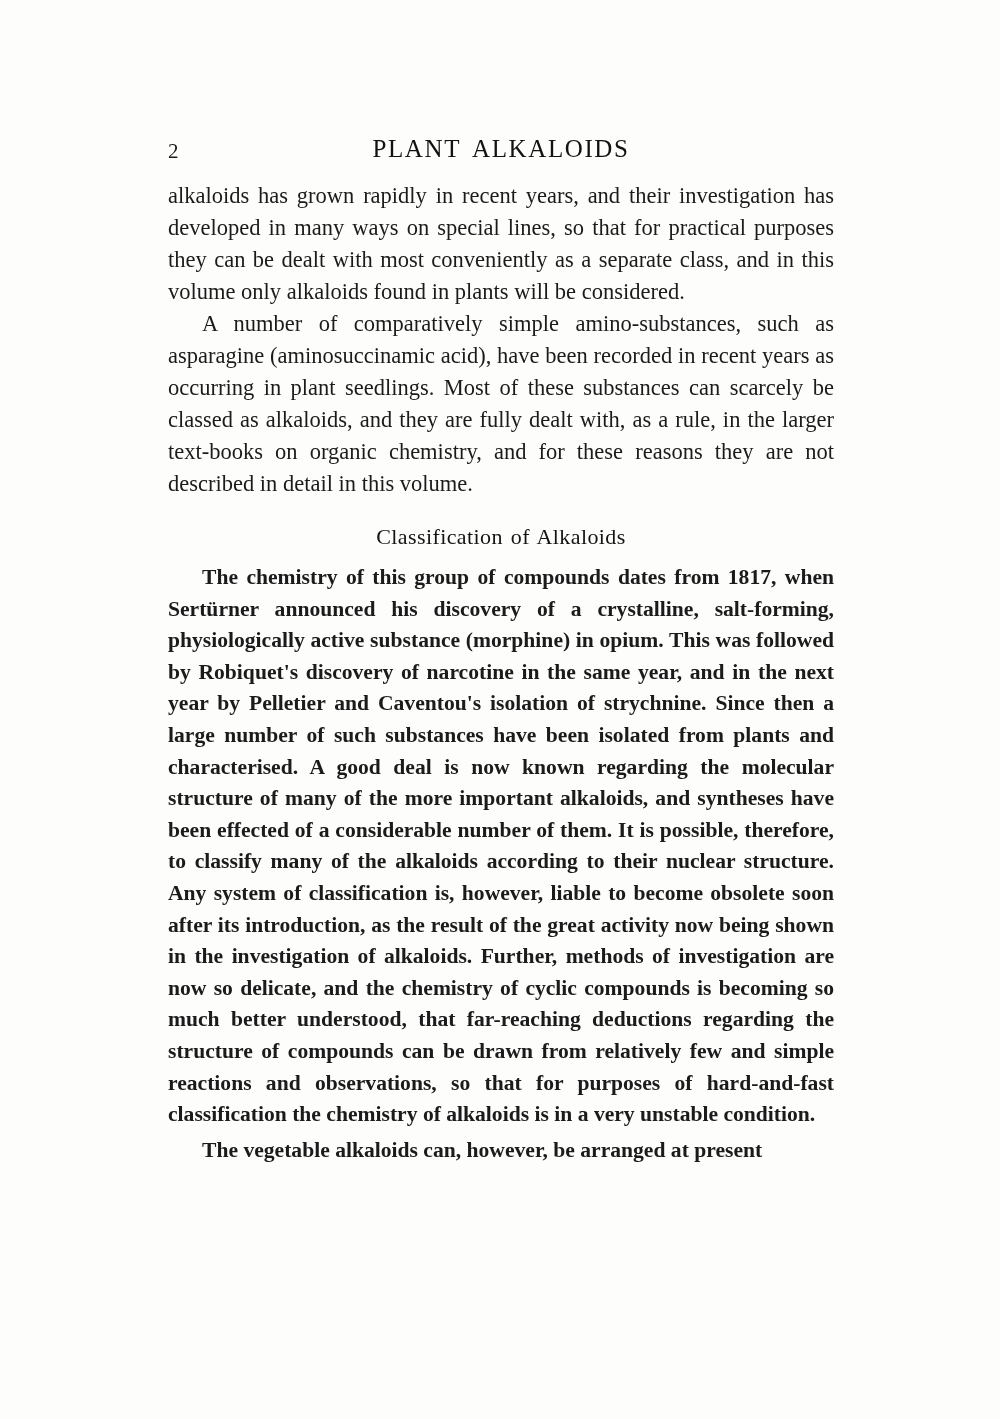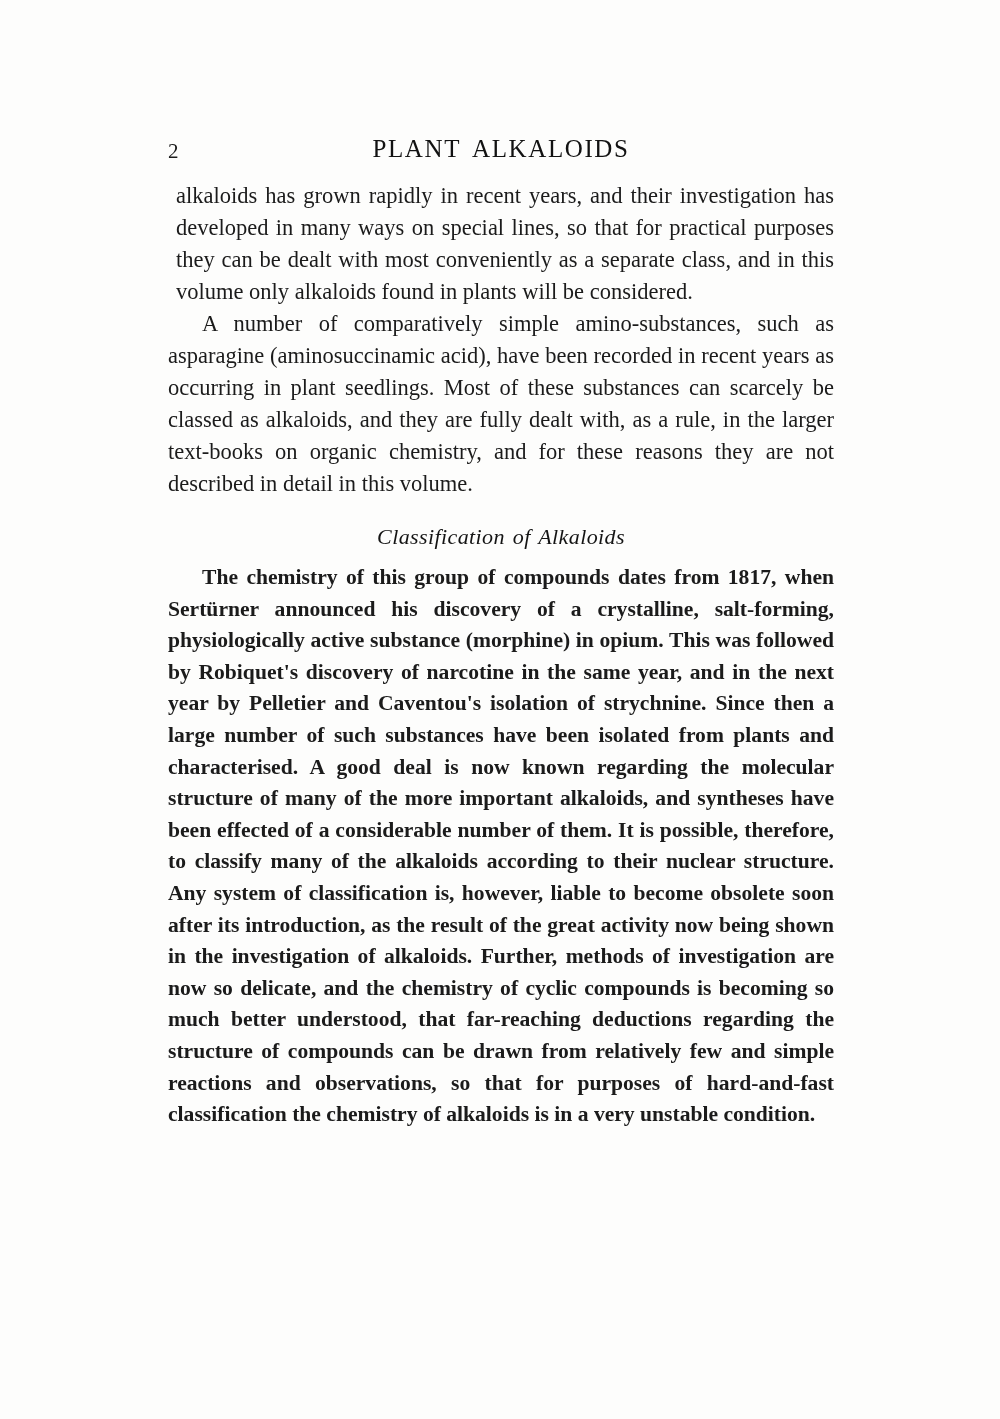--- a/index.html
+++ b/index.html
@@ -66,35 +66,33 @@
     text-justify: inter-word;
     font-size: 22.5px;
     line-height: 32px;
     color: #1b1b1b;
     text-indent: 34px;
     -webkit-hyphens: none;
     hyphens: none;
   }
   p.para.first {
     text-indent: 0;
-    margin-left: 8px;
   }
 
   
   p.para.tight {
     font-size: 21.6px;
     line-height: 31.6px;
     word-spacing: 0px;
     font-weight: bold;
   }
 
   .section-heading {
     margin: 16px 0 10px 0;
     text-align: center;
-    font-style: italic;
     font-size: 22px;
     line-height: 30px;
     color: #141414;
     letter-spacing: 0.4px;
     word-spacing: 2px;
   }
 
   .spacer-after-p2 { height: 6px; }
   .spacer-before-last { height: 4px; }
 </style>
@@ -115,16 +113,17 @@
     <p class="para">A number of comparatively simple amino-substances, such as asparagine (aminosuccinamic acid), have been recorded in recent years as occurring in plant seedlings.  Most of these substances can scarcely be classed as alkaloids, and they are fully dealt with, as a rule, in the larger text-books on organic chemistry, and for these reasons they are not described in detail in this volume.</p>
 
     <div class="spacer-after-p2"></div>
 
     <div class="section-heading">Classification of Alkaloids</div>
 
     <p class="para tight">The chemistry of this group of compounds dates from 1817, when Sertürner announced his discovery of a crystalline, salt-forming, physiologically active substance (morphine) in opium.  This was followed by Robiquet's discovery of narcotine in the same year, and in the next year by Pelletier and Caventou's isolation of strychnine.  Since then a large number of such substances have been isolated from plants and characterised.  A good deal is now known regarding the molecular structure of many of the more important alkaloids, and syntheses have been effected of a considerable number of them.  It is possible, therefore, to classify many of the alkaloids according to their nuclear structure.  Any system of classification is, however, liable to become obsolete soon after its introduction, as the result of the great activity now being shown in the investigation of alkaloids.  Further, methods of investigation are now so delicate, and the chemistry of cyclic compounds is becoming so much better understood, that far-reaching deductions regarding the structure of compounds can be drawn from relatively few and simple reactions and observations, so that for purposes of hard-and-fast classification the chemistry of alkaloids is in a very unstable condition.</p>
 
     <div class="spacer-before-last"></div>
 
+    <p class="para tight">The vegetable alkaloids can, however, be arranged at present</p>
 
   </div>
 
 </div>
 
 </body></html>

